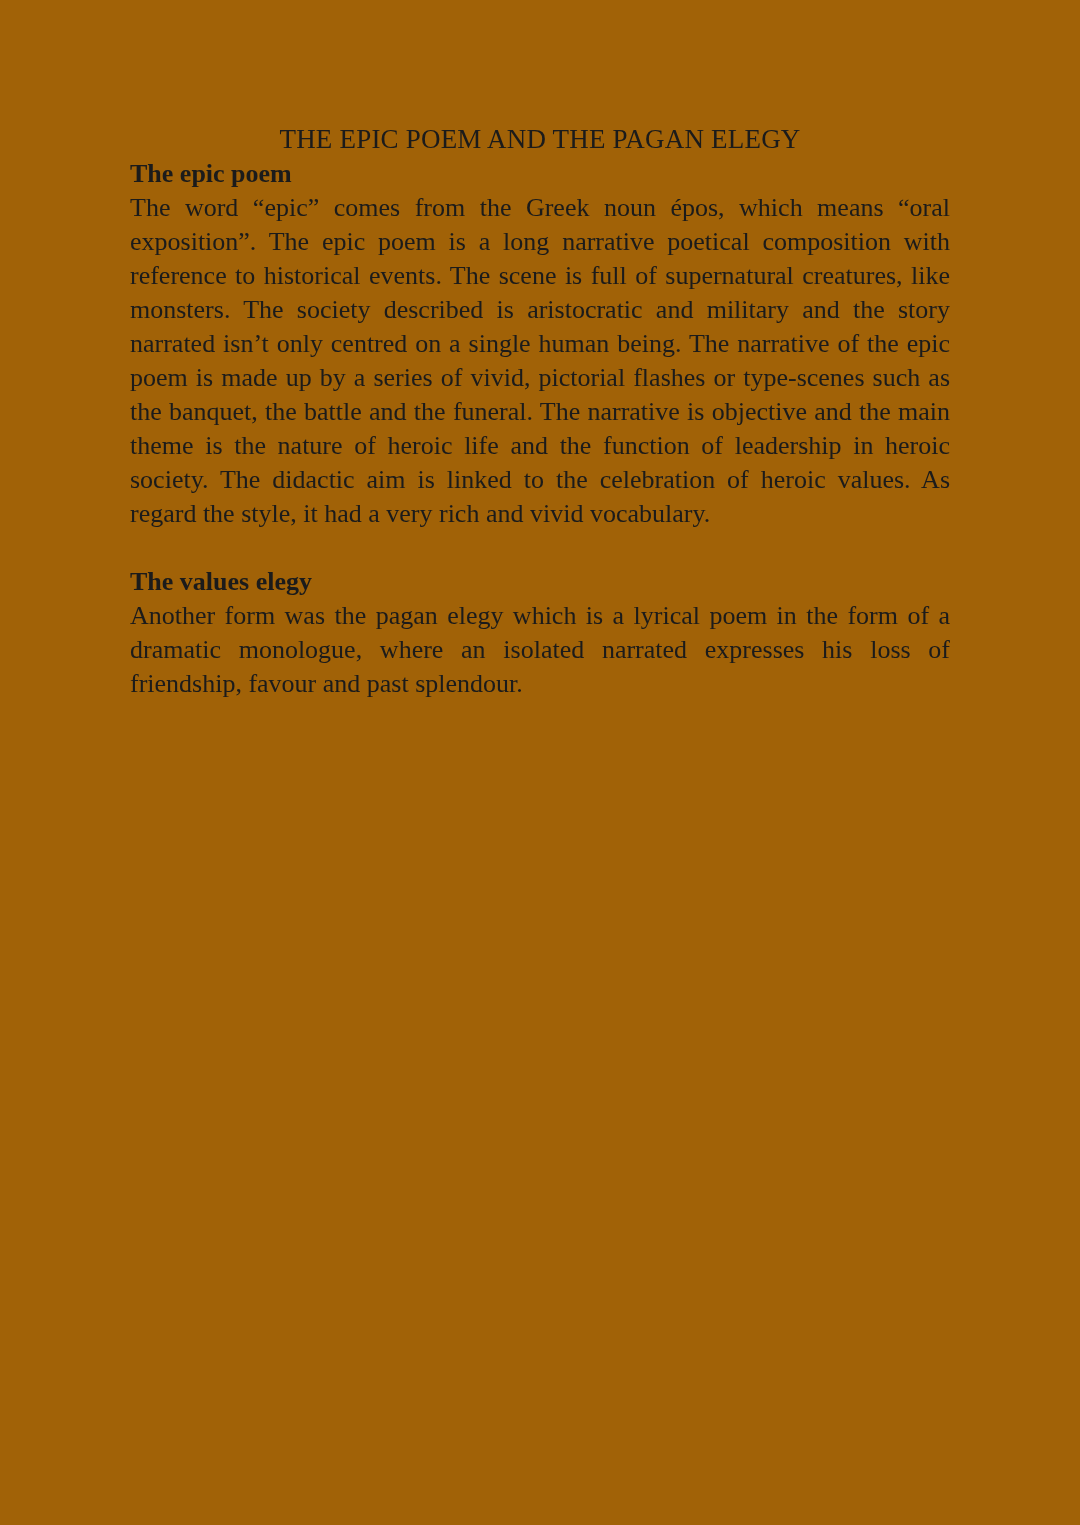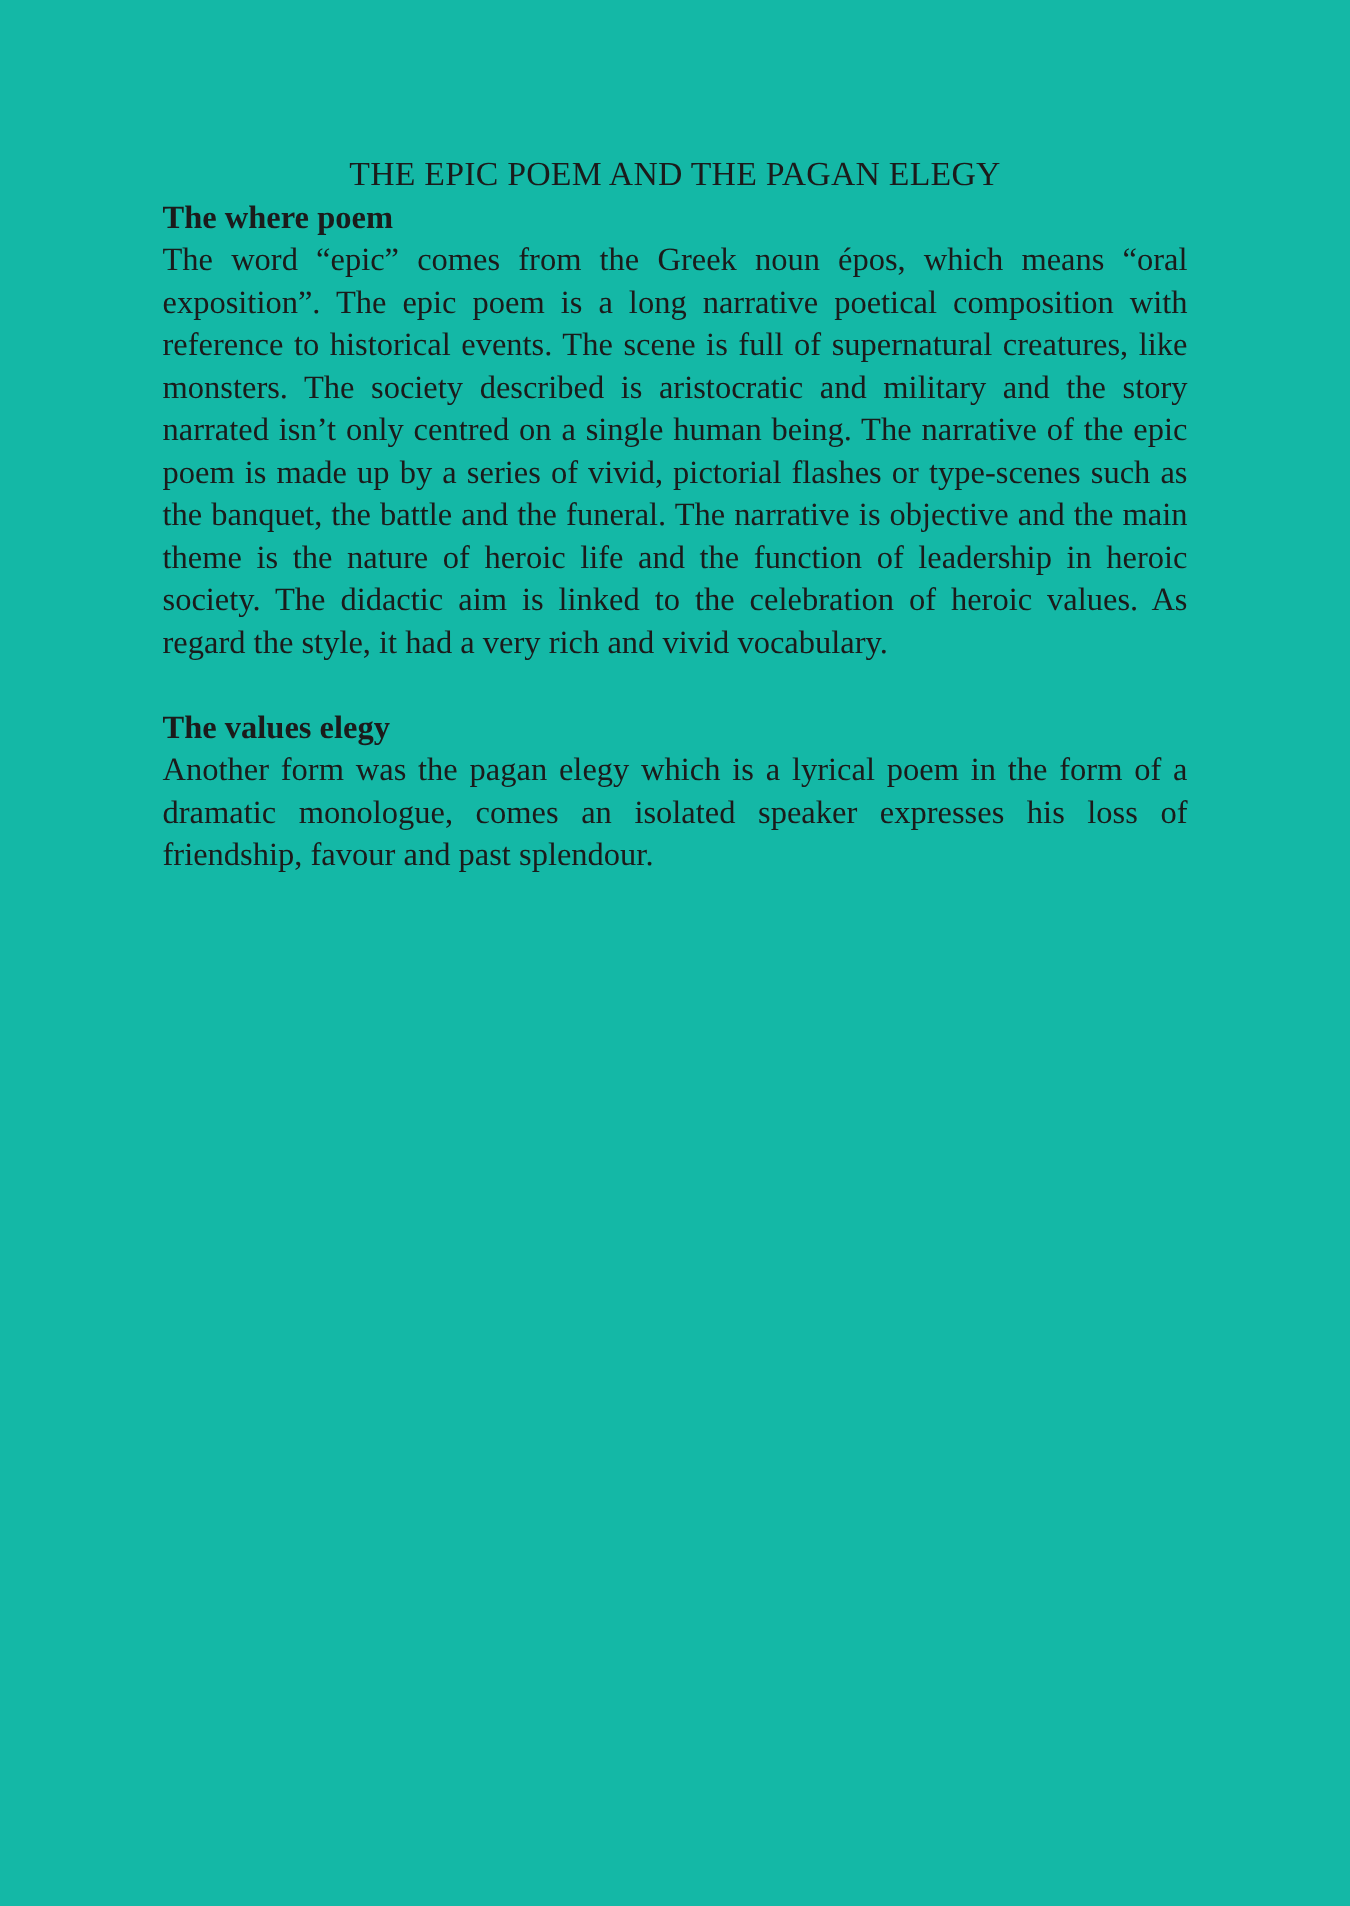--- a/index.html
+++ b/index.html
@@ -4,21 +4,21 @@
 <style>
   html, body {
     margin: 0;
     padding: 0;
     background: #ffffff;
   }
   .page {
     position: relative;
     width: 1080px;
     height: 1525px;
-    background: #14b8a6;
+    background: #a16207;
     overflow: hidden;
   }
   .content {
     position: absolute;
     left: 130px;
     top: 121px;
     width: 820px;
     color: #1b1b1b;
     font-family: "Liberation Serif", "DejaVu Serif", serif;
     font-size: 26px;
@@ -50,23 +50,23 @@
 </style>
 </head>
 <body>
 
 <div class="page">
   <div class="content">
 
     <h1 class="doc-title">THE EPIC POEM AND THE PAGAN ELEGY</h1>
 
     <section class="section-epic-poem">
-      <h2 class="section-heading">The where poem</h2>
+      <h2 class="section-heading">The epic poem</h2>
       <p class="paragraph">The word “epic” comes from the Greek noun épos, which means “oral exposition”. The epic poem is a long narrative poetical composition with reference to historical events. The scene is full of supernatural creatures, like monsters. The society described is aristocratic and military and the story narrated isn’t only centred on a single human being. The narrative of the epic poem is made up by a series of vivid, pictorial flashes or type-scenes such as the banquet, the battle and the funeral. The narrative is objective and the main theme is the nature of heroic life and the function of leadership in heroic society. The didactic aim is linked to the celebration of heroic values. As regard the style, it had a very rich and vivid vocabulary.</p>
     </section>
 
     <section class="section-pagan-elegy">
       <h2 class="section-heading">The values elegy</h2>
-      <p class="paragraph">Another form was the pagan elegy which is a lyrical poem in the form of a dramatic monologue, comes an isolated speaker expresses his loss of friendship, favour and past splendour.</p>
+      <p class="paragraph">Another form was the pagan elegy which is a lyrical poem in the form of a dramatic monologue, where an isolated narrated expresses his loss of friendship, favour and past splendour.</p>
     </section>
 
   </div>
 </div>
 
 </body></html>

